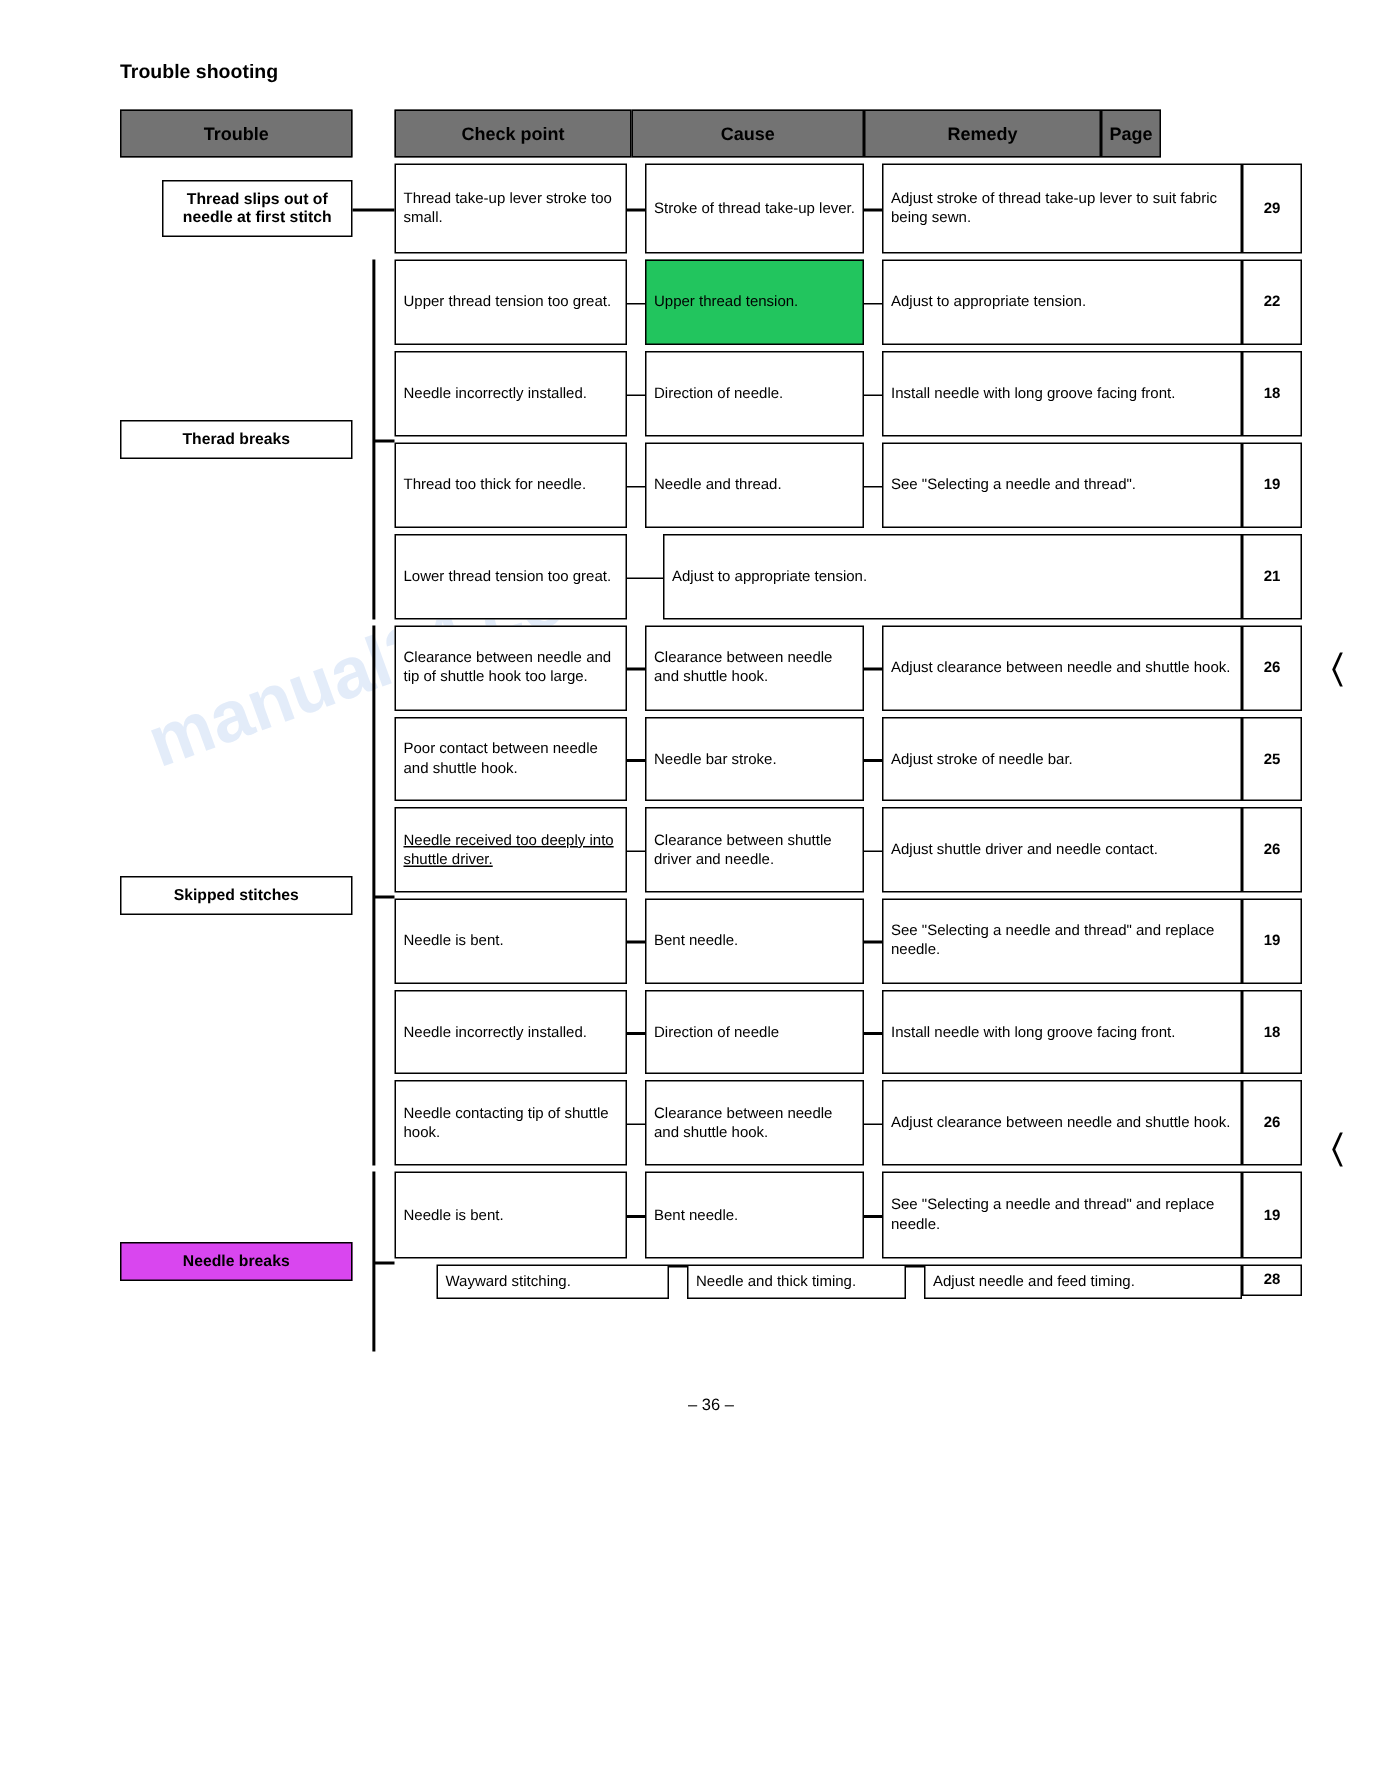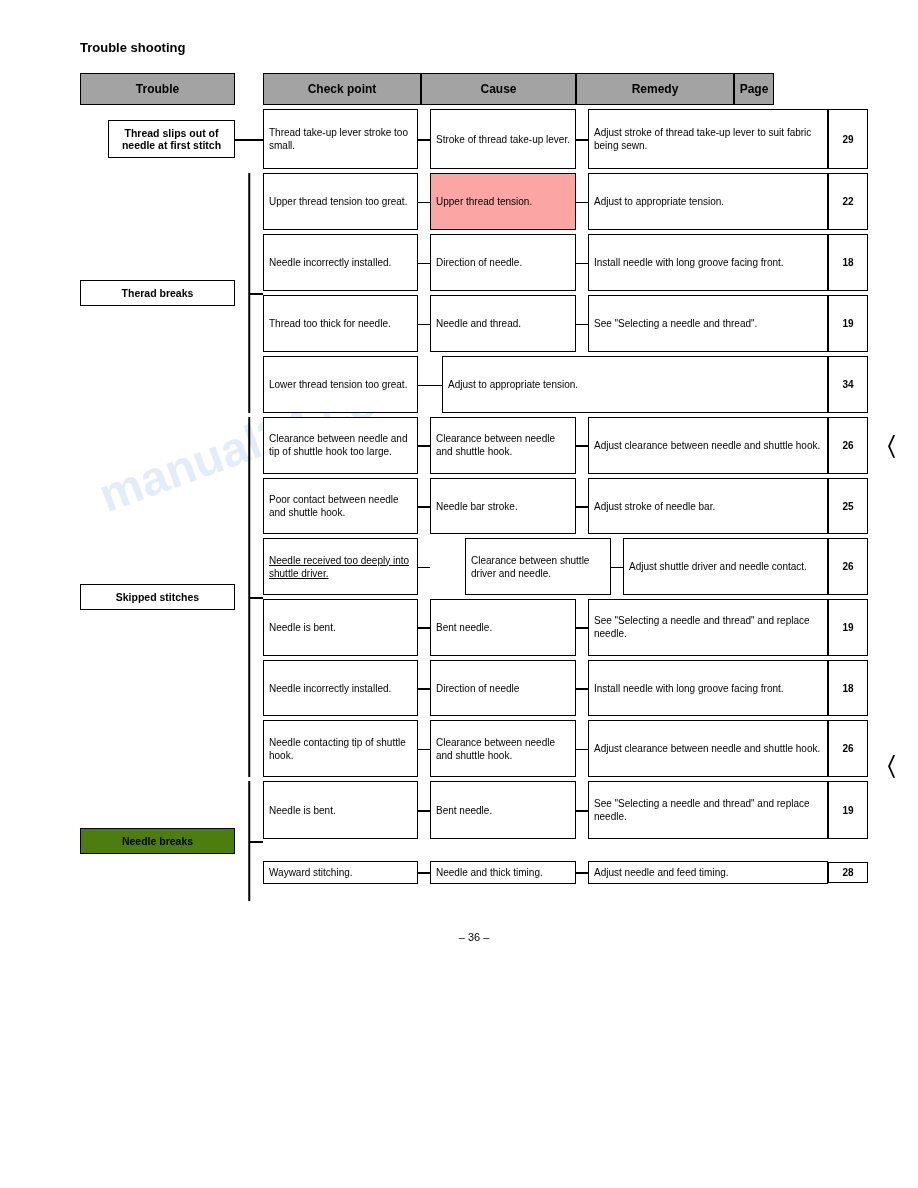--- a/index.html
+++ b/index.html
@@ -37,21 +37,21 @@
     .col-check { width: 158px; min-width: 158px; }
     .col-remedy { width: 158px; min-width: 158px; }
     .col-page { width: 40px; min-width: 40px; }
 
     .header-cell {
       border: 1.5px solid #000;
       text-align: center;
       font-weight: bold;
       font-size: 12px;
       padding: 8px 4px;
-      background: #a3a3a3;
+      background: #737373;
     }
     .header-gap { width: 28px; }
     .watermark {
       position: absolute;
       top: 350px;
       left: 80px;
       width: 700px;
       font-size: 48px;
       color: rgba(100,150,220,0.18);
       font-weight: bold;
@@ -115,21 +115,21 @@
           <div style="width: 28px; min-width: 28px; flex-shrink: 0; position: relative;">
             <div style="position: absolute; left: 50%; top: 0px; bottom: 0px; width: 1.5px; background: rgb(0, 0, 0); transform: translateX(-50%);"></div>
             <div style="position: absolute; left: 50%; top: 50%; width: 50%; height: 1.5px; background: rgb(0, 0, 0);"></div>
           </div>
           <div style="flex: 1 1 0%; display: flex; flex-direction: column; gap: 4px;">
             <div style="display: flex; align-items: stretch; min-height: 52px; flex: 1 1 0%;">
               <div style="width: 155px; min-width: 155px; border: 1px solid rgb(0, 0, 0); padding: 4px 5px; font-size: 10px; line-height: 1.3; display: flex; align-items: center; background: rgb(255, 255, 255); flex-shrink: 0;">Upper thread tension too great.</div>
               <div style="display: flex; align-items: center; width: 12px; min-width: 12px; flex-shrink: 0; position: relative;">
                 <div style="position: absolute; left: 0px; top: 50%; width: 12px; height: 1.5px; background: rgb(0, 0, 0);"></div>
               </div>
-              <div style="width: 146px; min-width: 146px; border: 1px solid rgb(0, 0, 0); padding: 4px 5px; font-size: 10px; line-height: 1.3; display: flex; align-items: center; background: #fca5a5; flex-shrink: 0;">Upper thread tension.</div>
+              <div style="width: 146px; min-width: 146px; border: 1px solid rgb(0, 0, 0); padding: 4px 5px; font-size: 10px; line-height: 1.3; display: flex; align-items: center; background: #22c55e; flex-shrink: 0;">Upper thread tension.</div>
               <div style="display: flex; align-items: center; width: 12px; min-width: 12px; flex-shrink: 0; position: relative;">
                 <div style="position: absolute; left: 0px; top: 50%; width: 12px; height: 1.5px; background: rgb(0, 0, 0);"></div>
               </div>
               <div style="flex: 1 1 0%; border: 1px solid rgb(0, 0, 0); padding: 4px 5px; font-size: 10px; line-height: 1.3; display: flex; align-items: center; background: rgb(255, 255, 255);">Adjust to appropriate tension.</div>
               <div style="width: 40px; min-width: 40px; border: 1px solid rgb(0, 0, 0); padding: 4px 3px; font-size: 10px; text-align: center; display: flex; align-items: center; justify-content: center; font-weight: bold; background: rgb(255, 255, 255); flex-shrink: 0;">22</div>
             </div>
             <div style="display: flex; align-items: stretch; min-height: 52px; flex: 1 1 0%;">
               <div style="width: 155px; min-width: 155px; border: 1px solid rgb(0, 0, 0); padding: 4px 5px; font-size: 10px; line-height: 1.3; display: flex; align-items: center; background: rgb(255, 255, 255); flex-shrink: 0;">Needle incorrectly installed.</div>
               <div style="display: flex; align-items: center; width: 12px; min-width: 12px; flex-shrink: 0; position: relative;">
                 <div style="position: absolute; left: 0px; top: 50%; width: 12px; height: 1.5px; background: rgb(0, 0, 0);"></div>
@@ -155,21 +155,21 @@
             </div>
             <div style="display: flex; align-items: stretch; min-height: 52px; flex: 1 1 0%;">
               <div style="width: 155px; min-width: 155px; border: 1px solid rgb(0, 0, 0); padding: 4px 5px; font-size: 10px; line-height: 1.3; display: flex; align-items: center; background: rgb(255, 255, 255); flex-shrink: 0;">Lower thread tension too great.</div>
               <div style="display: flex; align-items: center; width: 12px; min-width: 12px; flex-shrink: 0; position: relative;">
                 <div style="position: absolute; left: 0px; top: 50%; width: 12px; height: 1.5px; background: rgb(0, 0, 0);"></div>
               </div>
               <div style="display: flex; align-items: center; width: 12px; min-width: 12px; flex-shrink: 0; position: relative;">
                 <div style="position: absolute; left: 0px; top: 50%; width: 12px; height: 1.5px; background: rgb(0, 0, 0);"></div>
               </div>
               <div style="flex: 1 1 0%; border: 1px solid rgb(0, 0, 0); padding: 4px 5px; font-size: 10px; line-height: 1.3; display: flex; align-items: center; background: rgb(255, 255, 255);">Adjust to appropriate tension.</div>
-              <div style="width: 40px; min-width: 40px; border: 1px solid rgb(0, 0, 0); padding: 4px 3px; font-size: 10px; text-align: center; display: flex; align-items: center; justify-content: center; font-weight: bold; background: rgb(255, 255, 255); flex-shrink: 0;">34</div>
+              <div style="width: 40px; min-width: 40px; border: 1px solid rgb(0, 0, 0); padding: 4px 3px; font-size: 10px; text-align: center; display: flex; align-items: center; justify-content: center; font-weight: bold; background: rgb(255, 255, 255); flex-shrink: 0;">21</div>
             </div>
           </div>
         </div>
         <div style="display: flex; align-items: stretch; margin-top: 4px; margin-bottom: 4px; min-height: 360px; position: relative;">
           <div style="width: 155px; min-width: 155px; display: flex; align-items: center; justify-content: center; flex-shrink: 0;">
             <div style="border: 1.5px solid rgb(0, 0, 0); padding: 6px 7px; font-size: 10.5px; font-weight: bold; text-align: center; width: 155px; background: rgb(255, 255, 255);">Skipped stitches</div>
           </div>
           <div style="width: 28px; min-width: 28px; flex-shrink: 0; position: relative;">
             <div style="position: absolute; left: 50%; top: 0px; bottom: 0px; width: 1.5px; background: rgb(0, 0, 0); transform: translateX(-50%);"></div>
             <div style="position: absolute; left: 50%; top: 50%; width: 50%; height: 1.5px; background: rgb(0, 0, 0);"></div>
@@ -197,21 +197,21 @@
                 <div style="position: absolute; left: 0px; top: 50%; width: 12px; height: 1.5px; background: rgb(0, 0, 0);"></div>
               </div>
               <div style="flex: 1 1 0%; border: 1px solid rgb(0, 0, 0); padding: 4px 5px; font-size: 10px; line-height: 1.3; display: flex; align-items: center; background: rgb(255, 255, 255);">Adjust stroke of needle bar.</div>
               <div style="width: 40px; min-width: 40px; border: 1px solid rgb(0, 0, 0); padding: 4px 3px; font-size: 10px; text-align: center; display: flex; align-items: center; justify-content: center; font-weight: bold; background: rgb(255, 255, 255); flex-shrink: 0;">25</div>
             </div>
             <div style="display: flex; align-items: stretch; min-height: 52px; flex: 1 1 0%;">
               <div style="width: 155px; min-width: 155px; border: 1px solid rgb(0, 0, 0); padding: 4px 5px; font-size: 10px; line-height: 1.3; display: flex; align-items: center; background: rgb(255, 255, 255); flex-shrink: 0; text-decoration: underline;">Needle received too deeply into shuttle driver.</div>
               <div style="display: flex; align-items: center; width: 12px; min-width: 12px; flex-shrink: 0; position: relative;">
                 <div style="position: absolute; left: 0px; top: 50%; width: 12px; height: 1.5px; background: rgb(0, 0, 0);"></div>
               </div>
-              <div style="width: 146px; min-width: 146px; border: 1px solid rgb(0, 0, 0); padding: 4px 5px; font-size: 10px; line-height: 1.3; display: flex; align-items: center; background: rgb(255, 255, 255); flex-shrink: 0; margin-left: 35px;">Clearance between shuttle driver and needle.</div>
+              <div style="width: 146px; min-width: 146px; border: 1px solid rgb(0, 0, 0); padding: 4px 5px; font-size: 10px; line-height: 1.3; display: flex; align-items: center; background: rgb(255, 255, 255); flex-shrink: 0;">Clearance between shuttle driver and needle.</div>
               <div style="display: flex; align-items: center; width: 12px; min-width: 12px; flex-shrink: 0; position: relative;">
                 <div style="position: absolute; left: 0px; top: 50%; width: 12px; height: 1.5px; background: rgb(0, 0, 0);"></div>
               </div>
               <div style="flex: 1 1 0%; border: 1px solid rgb(0, 0, 0); padding: 4px 5px; font-size: 10px; line-height: 1.3; display: flex; align-items: center; background: rgb(255, 255, 255);">Adjust shuttle driver and needle contact.</div>
               <div style="width: 40px; min-width: 40px; border: 1px solid rgb(0, 0, 0); padding: 4px 3px; font-size: 10px; text-align: center; display: flex; align-items: center; justify-content: center; font-weight: bold; background: rgb(255, 255, 255); flex-shrink: 0;">26</div>
             </div>
             <div style="display: flex; align-items: stretch; min-height: 52px; flex: 1 1 0%;">
               <div style="width: 155px; min-width: 155px; border: 1px solid rgb(0, 0, 0); padding: 4px 5px; font-size: 10px; line-height: 1.3; display: flex; align-items: center; background: rgb(255, 255, 255); flex-shrink: 0;">Needle is bent.</div>
               <div style="display: flex; align-items: center; width: 12px; min-width: 12px; flex-shrink: 0; position: relative;">
                 <div style="position: absolute; left: 0px; top: 50%; width: 12px; height: 1.5px; background: rgb(0, 0, 0);"></div>
@@ -244,40 +244,40 @@
               <div style="display: flex; align-items: center; width: 12px; min-width: 12px; flex-shrink: 0; position: relative;">
                 <div style="position: absolute; left: 0px; top: 50%; width: 12px; height: 1.5px; background: rgb(0, 0, 0);"></div>
               </div>
               <div style="flex: 1 1 0%; border: 1px solid rgb(0, 0, 0); padding: 4px 5px; font-size: 10px; line-height: 1.3; display: flex; align-items: center; background: rgb(255, 255, 255);">Adjust clearance between needle and shuttle hook.</div>
               <div style="width: 40px; min-width: 40px; border: 1px solid rgb(0, 0, 0); padding: 4px 3px; font-size: 10px; text-align: center; display: flex; align-items: center; justify-content: center; font-weight: bold; background: rgb(255, 255, 255); flex-shrink: 0;">26</div>
             </div>
           </div>
         </div>
         <div style="display: flex; align-items: stretch; margin-top: 4px; margin-bottom: 4px; min-height: 120px; position: relative;">
           <div style="width: 155px; min-width: 155px; display: flex; align-items: center; justify-content: center; flex-shrink: 0;">
-            <div style="border: 1.5px solid rgb(0, 0, 0); padding: 6px 7px; font-size: 10.5px; font-weight: bold; text-align: center; width: 174px; background: #4d7c0f;">Needle breaks</div>
+            <div style="border: 1.5px solid rgb(0, 0, 0); padding: 6px 7px; font-size: 10.5px; font-weight: bold; text-align: center; width: 174px; background: #d946ef;">Needle breaks</div>
           </div>
           <div style="width: 28px; min-width: 28px; flex-shrink: 0; position: relative;">
             <div style="position: absolute; left: 50%; top: 0px; bottom: 0px; width: 1.5px; background: rgb(0, 0, 0); transform: translateX(-50%);"></div>
             <div style="position: absolute; left: 50%; top: 50%; width: 50%; height: 1.5px; background: rgb(0, 0, 0);"></div>
           </div>
           <div style="flex: 1 1 0%; display: flex; flex-direction: column; gap: 4px;">
             <div style="display: flex; align-items: stretch; min-height: 52px; flex: 1 1 0%;">
               <div style="width: 155px; min-width: 155px; border: 1px solid rgb(0, 0, 0); padding: 4px 5px; font-size: 10px; line-height: 1.3; display: flex; align-items: center; background: rgb(255, 255, 255); flex-shrink: 0;">Needle is bent.</div>
               <div style="display: flex; align-items: center; width: 12px; min-width: 12px; flex-shrink: 0; position: relative;">
                 <div style="position: absolute; left: 0px; top: 50%; width: 12px; height: 1.5px; background: rgb(0, 0, 0);"></div>
               </div>
               <div style="width: 146px; min-width: 146px; border: 1px solid rgb(0, 0, 0); padding: 4px 5px; font-size: 10px; line-height: 1.3; display: flex; align-items: center; background: rgb(255, 255, 255); flex-shrink: 0;">Bent needle.</div>
               <div style="display: flex; align-items: center; width: 12px; min-width: 12px; flex-shrink: 0; position: relative;">
                 <div style="position: absolute; left: 0px; top: 50%; width: 12px; height: 1.5px; background: rgb(0, 0, 0);"></div>
               </div>
               <div style="flex: 1 1 0%; border: 1px solid rgb(0, 0, 0); padding: 4px 5px; font-size: 10px; line-height: 1.3; display: flex; align-items: center; background: rgb(255, 255, 255);">See "Selecting a needle and thread" and replace needle.</div>
               <div style="width: 40px; min-width: 40px; border: 1px solid rgb(0, 0, 0); padding: 4px 3px; font-size: 10px; text-align: center; display: flex; align-items: center; justify-content: center; font-weight: bold; background: rgb(255, 255, 255); flex-shrink: 0;">19</div>
             </div>
-            <div style="display: flex; align-items: center; min-height: 52px; flex: 1 1 0%;">
+            <div style="display: flex; align-items: flex-start; min-height: 52px; flex: 1 1 0%; margin-left: 28px;">
               <div style="width: 155px; min-width: 155px; border: 1px solid rgb(0, 0, 0); padding: 4px 5px; font-size: 10px; line-height: 1.3; display: flex; align-items: center; background: rgb(255, 255, 255); flex-shrink: 0;">Wayward stitching.</div>
               <div style="display: flex; align-items: center; width: 12px; min-width: 12px; flex-shrink: 0; position: relative;">
                 <div style="position: absolute; left: 0px; top: 50%; width: 12px; height: 1.5px; background: rgb(0, 0, 0);"></div>
               </div>
               <div style="width: 146px; min-width: 146px; border: 1px solid rgb(0, 0, 0); padding: 4px 5px; font-size: 10px; line-height: 1.3; display: flex; align-items: center; background: rgb(255, 255, 255); flex-shrink: 0;">Needle and thick timing.</div>
               <div style="display: flex; align-items: center; width: 12px; min-width: 12px; flex-shrink: 0; position: relative;">
                 <div style="position: absolute; left: 0px; top: 50%; width: 12px; height: 1.5px; background: rgb(0, 0, 0);"></div>
               </div>
               <div style="flex: 1 1 0%; border: 1px solid rgb(0, 0, 0); padding: 4px 5px; font-size: 10px; line-height: 1.3; display: flex; align-items: center; background: rgb(255, 255, 255);">Adjust needle and feed timing.</div>
               <div style="width: 40px; min-width: 40px; border: 1px solid rgb(0, 0, 0); padding: 4px 3px; font-size: 10px; text-align: center; display: flex; align-items: center; justify-content: center; font-weight: bold; background: rgb(255, 255, 255); flex-shrink: 0;">28</div>

